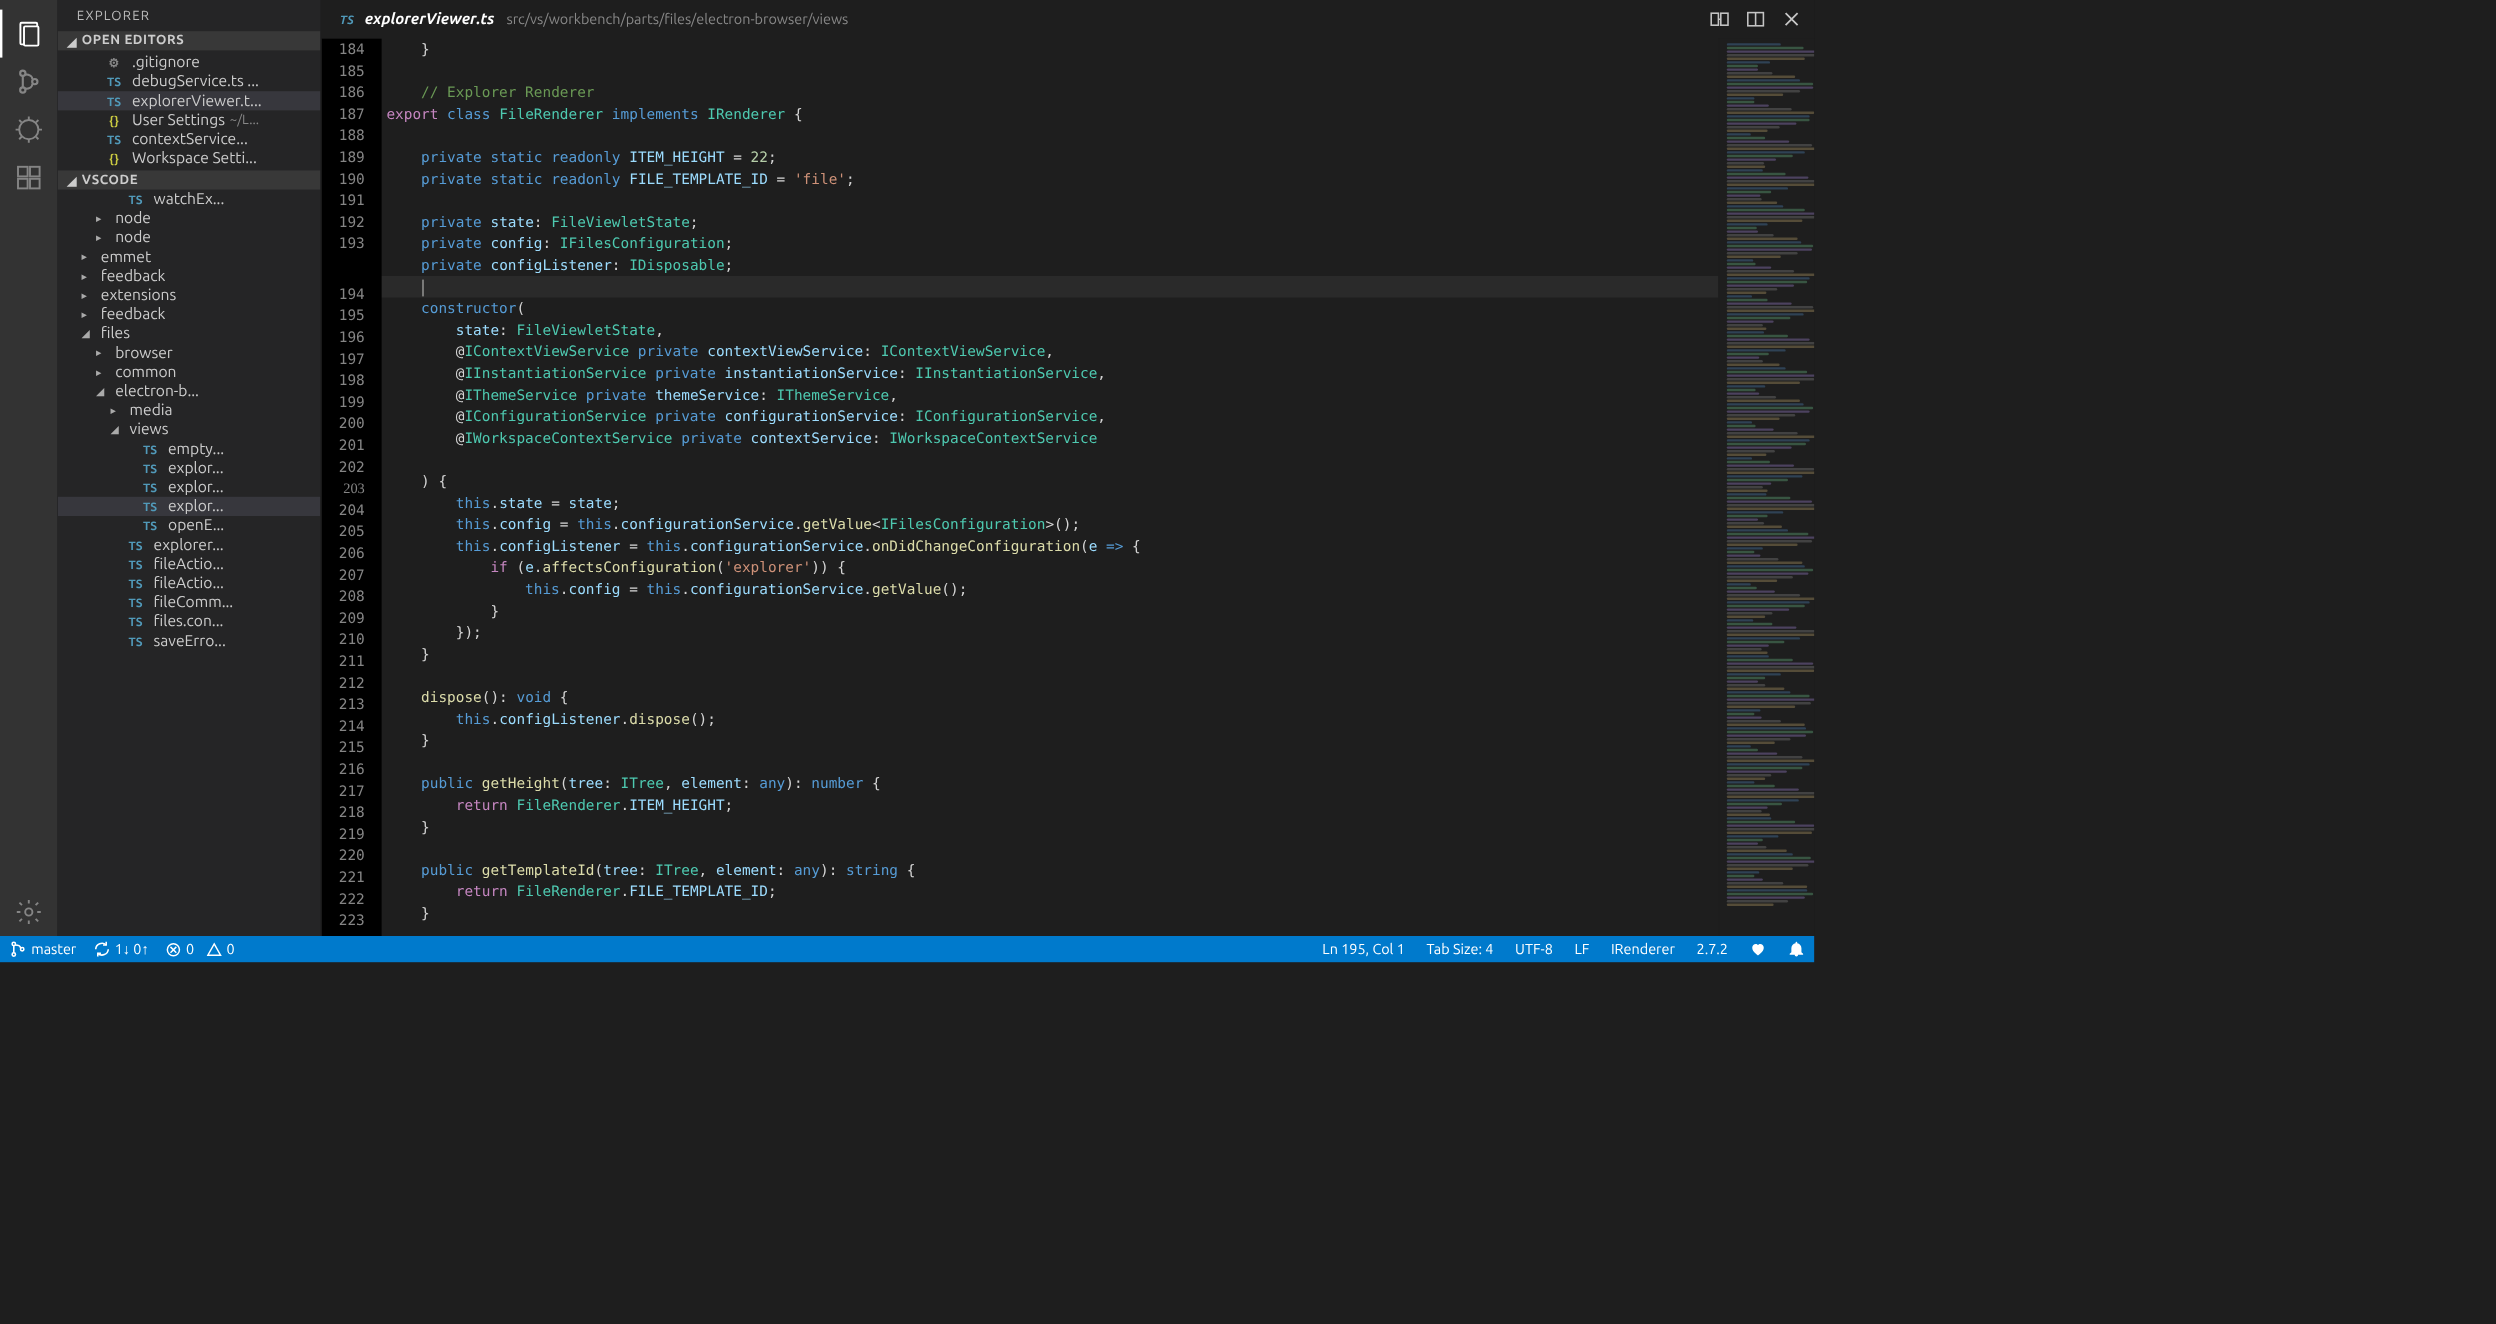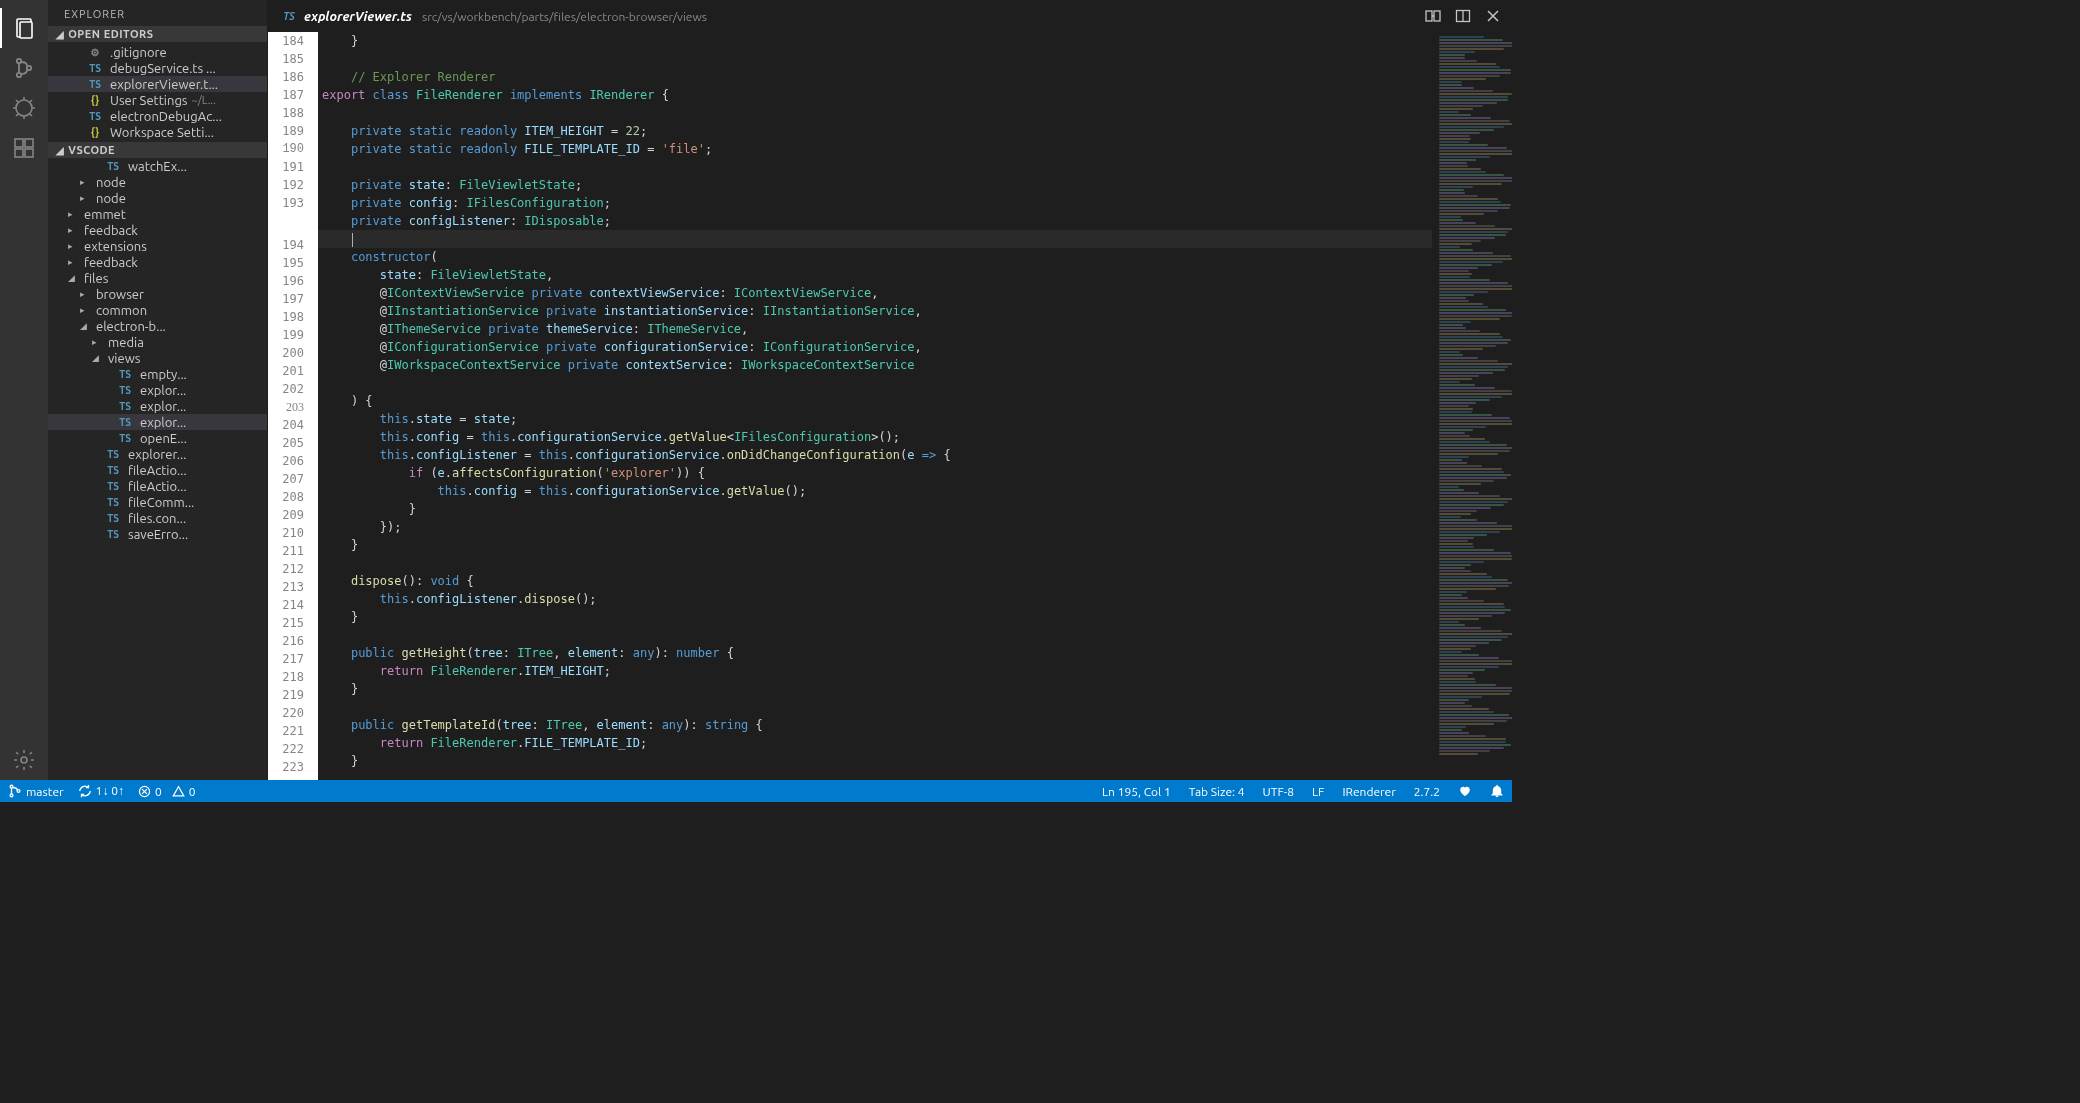--- a/index.html
+++ b/index.html
@@ -105,21 +105,21 @@
 .tabbar-actions { margin-left: auto; display: flex; align-items: center; padding-right: 8px; gap: 8px; color: #c5c5c5; }
 .tabbar-actions .act { cursor: pointer; width: 22px; height: 22px; display: inline-flex; align-items: center; justify-content: center; }
 .editor-body { flex: 1; display: flex; overflow: hidden; position: relative; }
 .gutter {
   width: 50px; text-align: right;
   padding-right: 14px;
   color: #858585;
   font-family: Menlo, Consolas, monospace;
   font-size: 12px;
   line-height: 18px;
-  background: #ffffff;
+  background: #000000;
   user-select: none;
 }
 .code {
   flex: 1;
   font-family: Menlo, Consolas, monospace;
   font-size: 12px;
   line-height: 18px;
   white-space: pre;
   color: #d4d4d4;
   overflow: hidden;
@@ -228,21 +228,21 @@
         </div>
         <div class="oe-item">
           <span class="dirty"></span>
           <span class="file-icon json">{}</span>
           <span>User Settings</span>
           <span class="oe-path">~/L...</span>
         </div>
         <div class="oe-item">
           <span class="dirty"></span>
           <span class="file-icon ts">TS</span>
-          <span>electronDebugAc...</span>
+          <span>contextService...</span>
         </div>
         <div class="oe-item">
           <span class="dirty"></span>
           <span class="file-icon json">{}</span>
           <span>Workspace Setti...</span>
         </div>
       </div>
 
     <div class="section-header">
       <span class="chev">◢</span>
@@ -401,21 +401,21 @@
       </div>
     </div>
     <div class="editor-body">
       <div class="gutter" id="gutter">
           <div style="height: 18px;">184</div>
           <div style="height: 18px;">185</div>
           <div style="height: 18px;">186</div>
           <div style="height: 18px;">187</div>
           <div style="height: 18px;">188</div>
           <div style="height: 18px;">189</div>
-          <div style="height: 18px; font-family: Liberation Mono, monospace;">190</div>
+          <div style="height: 18px;">190</div>
           <div style="height: 18px;">191</div>
           <div style="height: 18px;">192</div>
           <div style="height: 18px;">193</div>
           <div style="height: 18px; margin-top: 24px;">194</div>
           <div style="height: 18px;">195</div>
           <div style="height: 18px;">196</div>
           <div style="height: 18px;">197</div>
           <div style="height: 18px;">198</div>
           <div style="height: 18px;">199</div>
           <div style="height: 18px;">200</div>

